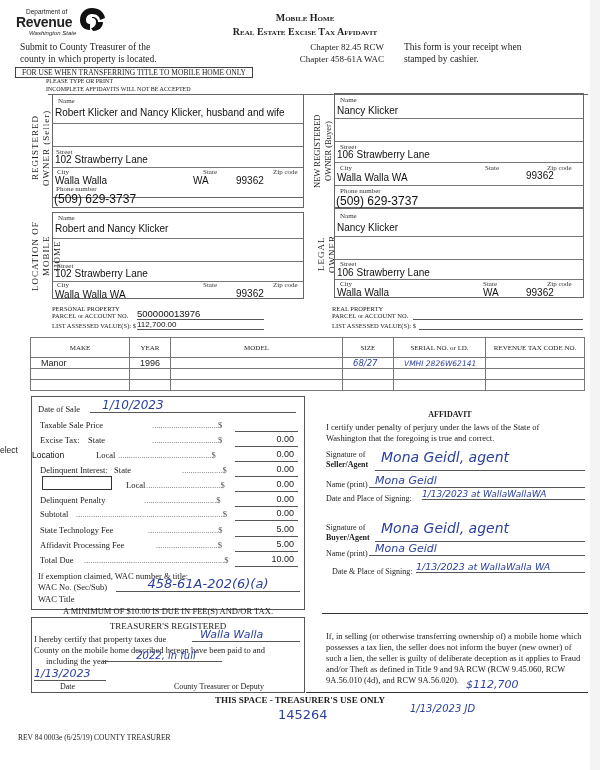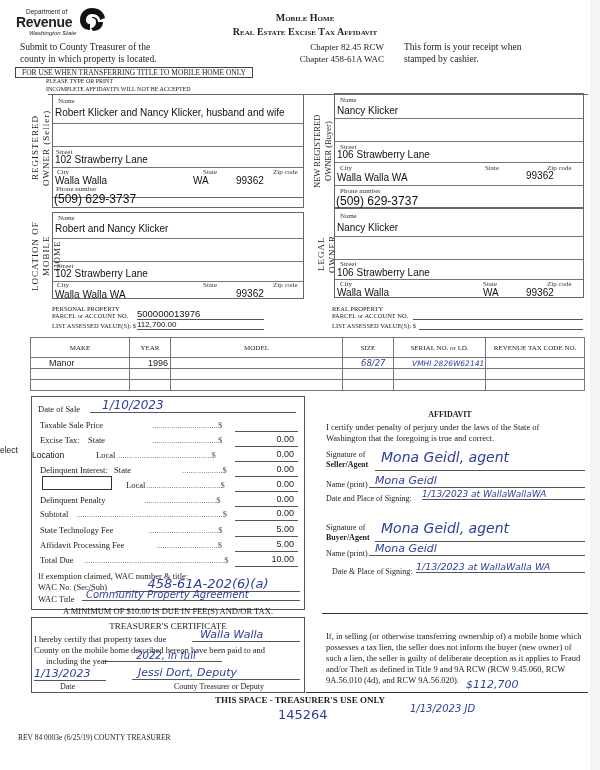--- a/index.html
+++ b/index.html
@@ -14,21 +14,21 @@
   .vtext { position: absolute; writing-mode: vertical-rl; transform: rotate(180deg); font-size: 9px; letter-spacing: 1px; text-align: center; line-height: 11px; }
   .row-line { position: absolute; left: 0; right: 0; border-top: 1px solid #777; }
   .fee-row { position: absolute; left: 8px; right: 6px; height: 16px; font-size: 8.5px; }
   .fee-row .name { position: absolute; left: 0; top: 2px; white-space: nowrap; }
   .fee-row .dots { position: absolute; top: 2px; color: #555; }
   .fee-row .val { position: absolute; right: 4px; top: 1px; font-family: "Liberation Sans", sans-serif; font-size: 9px; }
   .fee-row .uline { position: absolute; left: 195px; right: 0; bottom: 2px; border-top: 1px solid #555; }
   table.mh { position: absolute; left: 30px; top: 337px; width: 555px; border-collapse: collapse; font-size: 7px; }
   table.mh th, table.mh td { border: 1px solid #777; height: 11px; }
   table.mh th { font-weight: normal; height: 20px; text-align: center; }
-  table.mh td { font-family: "Liberation Sans", sans-serif; font-size: 9px; padding-left: 18px; }
+  table.mh td { font-family: "Liberation Sans", sans-serif; font-size: 9px; padding-left: 10px; }
 </style>
 </head>
 <body>
 
 <div class="page">
 
   <div class="abs" style="left:14px;top:6px;width:90px;height:34px;">
     <div class="abs" style="left:12px;top:2px;font-family:'Liberation Sans',sans-serif;font-size:6.5px;">Department of</div>
     <div class="abs" style="left:2px;top:8px;font-family:'Liberation Sans',sans-serif;font-size:14px;font-weight:bold;letter-spacing:-0.3px;">Revenue</div>
     <div class="abs" style="left:15px;top:24px;font-family:'Liberation Sans',sans-serif;font-size:6px;font-style:italic;">Washington State</div>
@@ -256,21 +256,20 @@
       <span class="name">Total Due</span>
       <span class="dots" style="left:44px;">..................................................................$</span>
       <span class="uline"></span>
       <span class="val">10.00</span>
     </div>
 
     <div class="abs" style="left:6px;top:174px;font-size:8.5px;">If exemption claimed, WAC number &amp; title:</div>
     <div class="abs" style="left:6px;top:185px;font-size:8.5px;">WAC No. (Sec/Sub)</div>
     <div class="abs hand" style="left:84px;top:179px;width:184px;font-size:13px;border-bottom:1px solid #555;text-align:center;">458-61A-202(6)(a)</div>
     <div class="abs" style="left:6px;top:197px;font-size:8.5px;">WAC Title</div>
-    <div class="abs hand" style="left:50px;top:192px;width:218px;padding-left:4px;font-size:10px;border-bottom:1px solid #555;">Community Property Agreement</div>
   </div>
   <div class="abs" style="left:31px;top:599px;width:274px;text-align:center;font-size:8.5px;margin-top:7px;">A MINIMUM OF $10.00 IS DUE IN FEE(S) AND/OR TAX.</div>
 
   <div class="abs" style="left:326px;top:422px;font-size:8.5px;">I certify under penalty of perjury under the laws of the State of</div>
   <div class="abs" style="left:320px;top:410px;width:260px;text-align:center;font-size:8px;font-weight:bold;">AFFIDAVIT</div>
   <div class="abs" style="left:326px;top:433px;font-size:8.5px;">Washington that the foregoing is true and correct.</div>
 
   <div class="abs" style="left:326px;top:450px;font-size:8px;">Signature of</div>
   <div class="abs" style="left:326px;top:460px;font-size:8px;font-weight:bold;">Seller/Agent</div>
   <div class="abs hand" style="left:375px;top:447px;width:210px;height:24px;padding-left:6px;font-size:14px;line-height:20px;border-bottom:1px solid #555;">Mona Geidl, agent</div>
@@ -283,29 +282,28 @@
   <div class="abs" style="left:326px;top:533px;font-size:8px;font-weight:bold;">Buyer/Agent</div>
   <div class="abs hand" style="left:375px;top:518px;width:210px;height:24px;padding-left:6px;font-size:14px;line-height:20px;border-bottom:1px solid #555;">Mona Geidl, agent</div>
   <div class="abs" style="left:326px;top:549px;font-size:8px;">Name (print)</div>
   <div class="abs hand" style="left:369px;top:542px;width:216px;padding-left:6px;font-size:11px;border-bottom:1px solid #555;">Mona Geidl</div>
   <div class="abs" style="left:332px;top:567px;font-size:8px;">Date &amp; Place of Signing:</div>
   <div class="abs hand" style="left:416px;top:561px;width:169px;font-size:9.5px;border-bottom:1px solid #555;">1/13/2023 at WallaWalla WA</div>
 
   <div class="hline" style="left:322px;top:613px;width:266px;border-top:1.5px solid #333;"></div>
 
   <div class="box" style="left:31px;top:617px;width:274px;height:76px;border-color:#555;">
-    <div class="abs" style="left:0;top:3px;width:100%;text-align:center;font-size:9px;">TREASURER'S CERTIFICATE</div>
+    <div class="abs" style="left:0;top:3px;width:100%;text-align:center;font-size:9px;">TREASURER'S REGISTERED</div>
     <div class="abs" style="left:2px;top:16px;font-size:8.5px;">I hereby certify that property taxes due</div>
     <div class="abs hand" style="left:160px;top:10px;width:108px;padding-left:8px;font-size:11px;border-bottom:1px solid #555;">Walla Walla</div>
     <div class="abs" style="left:2px;top:27px;font-size:8.5px;">County on the mobile home described hereon have been paid to and</div>
     <div class="abs" style="left:14px;top:38px;font-size:8.5px;">including the year</div>
     <div class="abs hand" style="left:72px;top:32px;width:118px;padding-left:6px;font-size:10px;border-bottom:1px solid #555;text-align:center;">2022, in full</div>
     <div class="abs hand" style="left:2px;top:49px;width:72px;font-size:11px;border-bottom:1px solid #555;">1/13/2023</div>
     <div class="abs" style="left:28px;top:64px;font-size:8px;">Date</div>
-    <div class="abs hand" style="left:100px;top:48px;width:168px;padding-left:6px;font-size:11px;border-bottom:1px solid #555;">Jessi Dort, Deputy</div>
     <div class="abs" style="left:142px;top:64px;font-size:8px;">County Treasurer or Deputy</div>
   </div>
 
   <div class="abs" style="left:326px;top:631px;width:260px;font-size:8.5px;line-height:11px;">If, in selling (or otherwise transferring ownership of) a mobile home which possesses a tax lien, the seller does not inform the buyer (new owner) of such a lien, the seller is guilty of deliberate deception as it applies to Fraud and/or Theft as defined in Title 9 and 9A RCW (RCW 9.45.060, RCW 9A.56.010 (4d), and RCW 9A.56.020).</div>
   <div class="abs hand" style="left:466px;top:678px;font-size:11px;">$112,700</div>
   <div class="hline" style="left:306px;top:692px;width:282px;border-top:1.5px solid #333;"></div>
 
   <div class="abs" style="left:180px;top:695px;width:240px;text-align:center;font-size:9px;font-weight:bold;">THIS SPACE - TREASURER'S USE ONLY</div>
   <div class="abs hand" style="left:278px;top:707px;font-size:13px;font-style:normal;">145264</div>
   <div class="abs hand" style="left:410px;top:703px;font-size:10px;">1/13/2023 JD</div>

